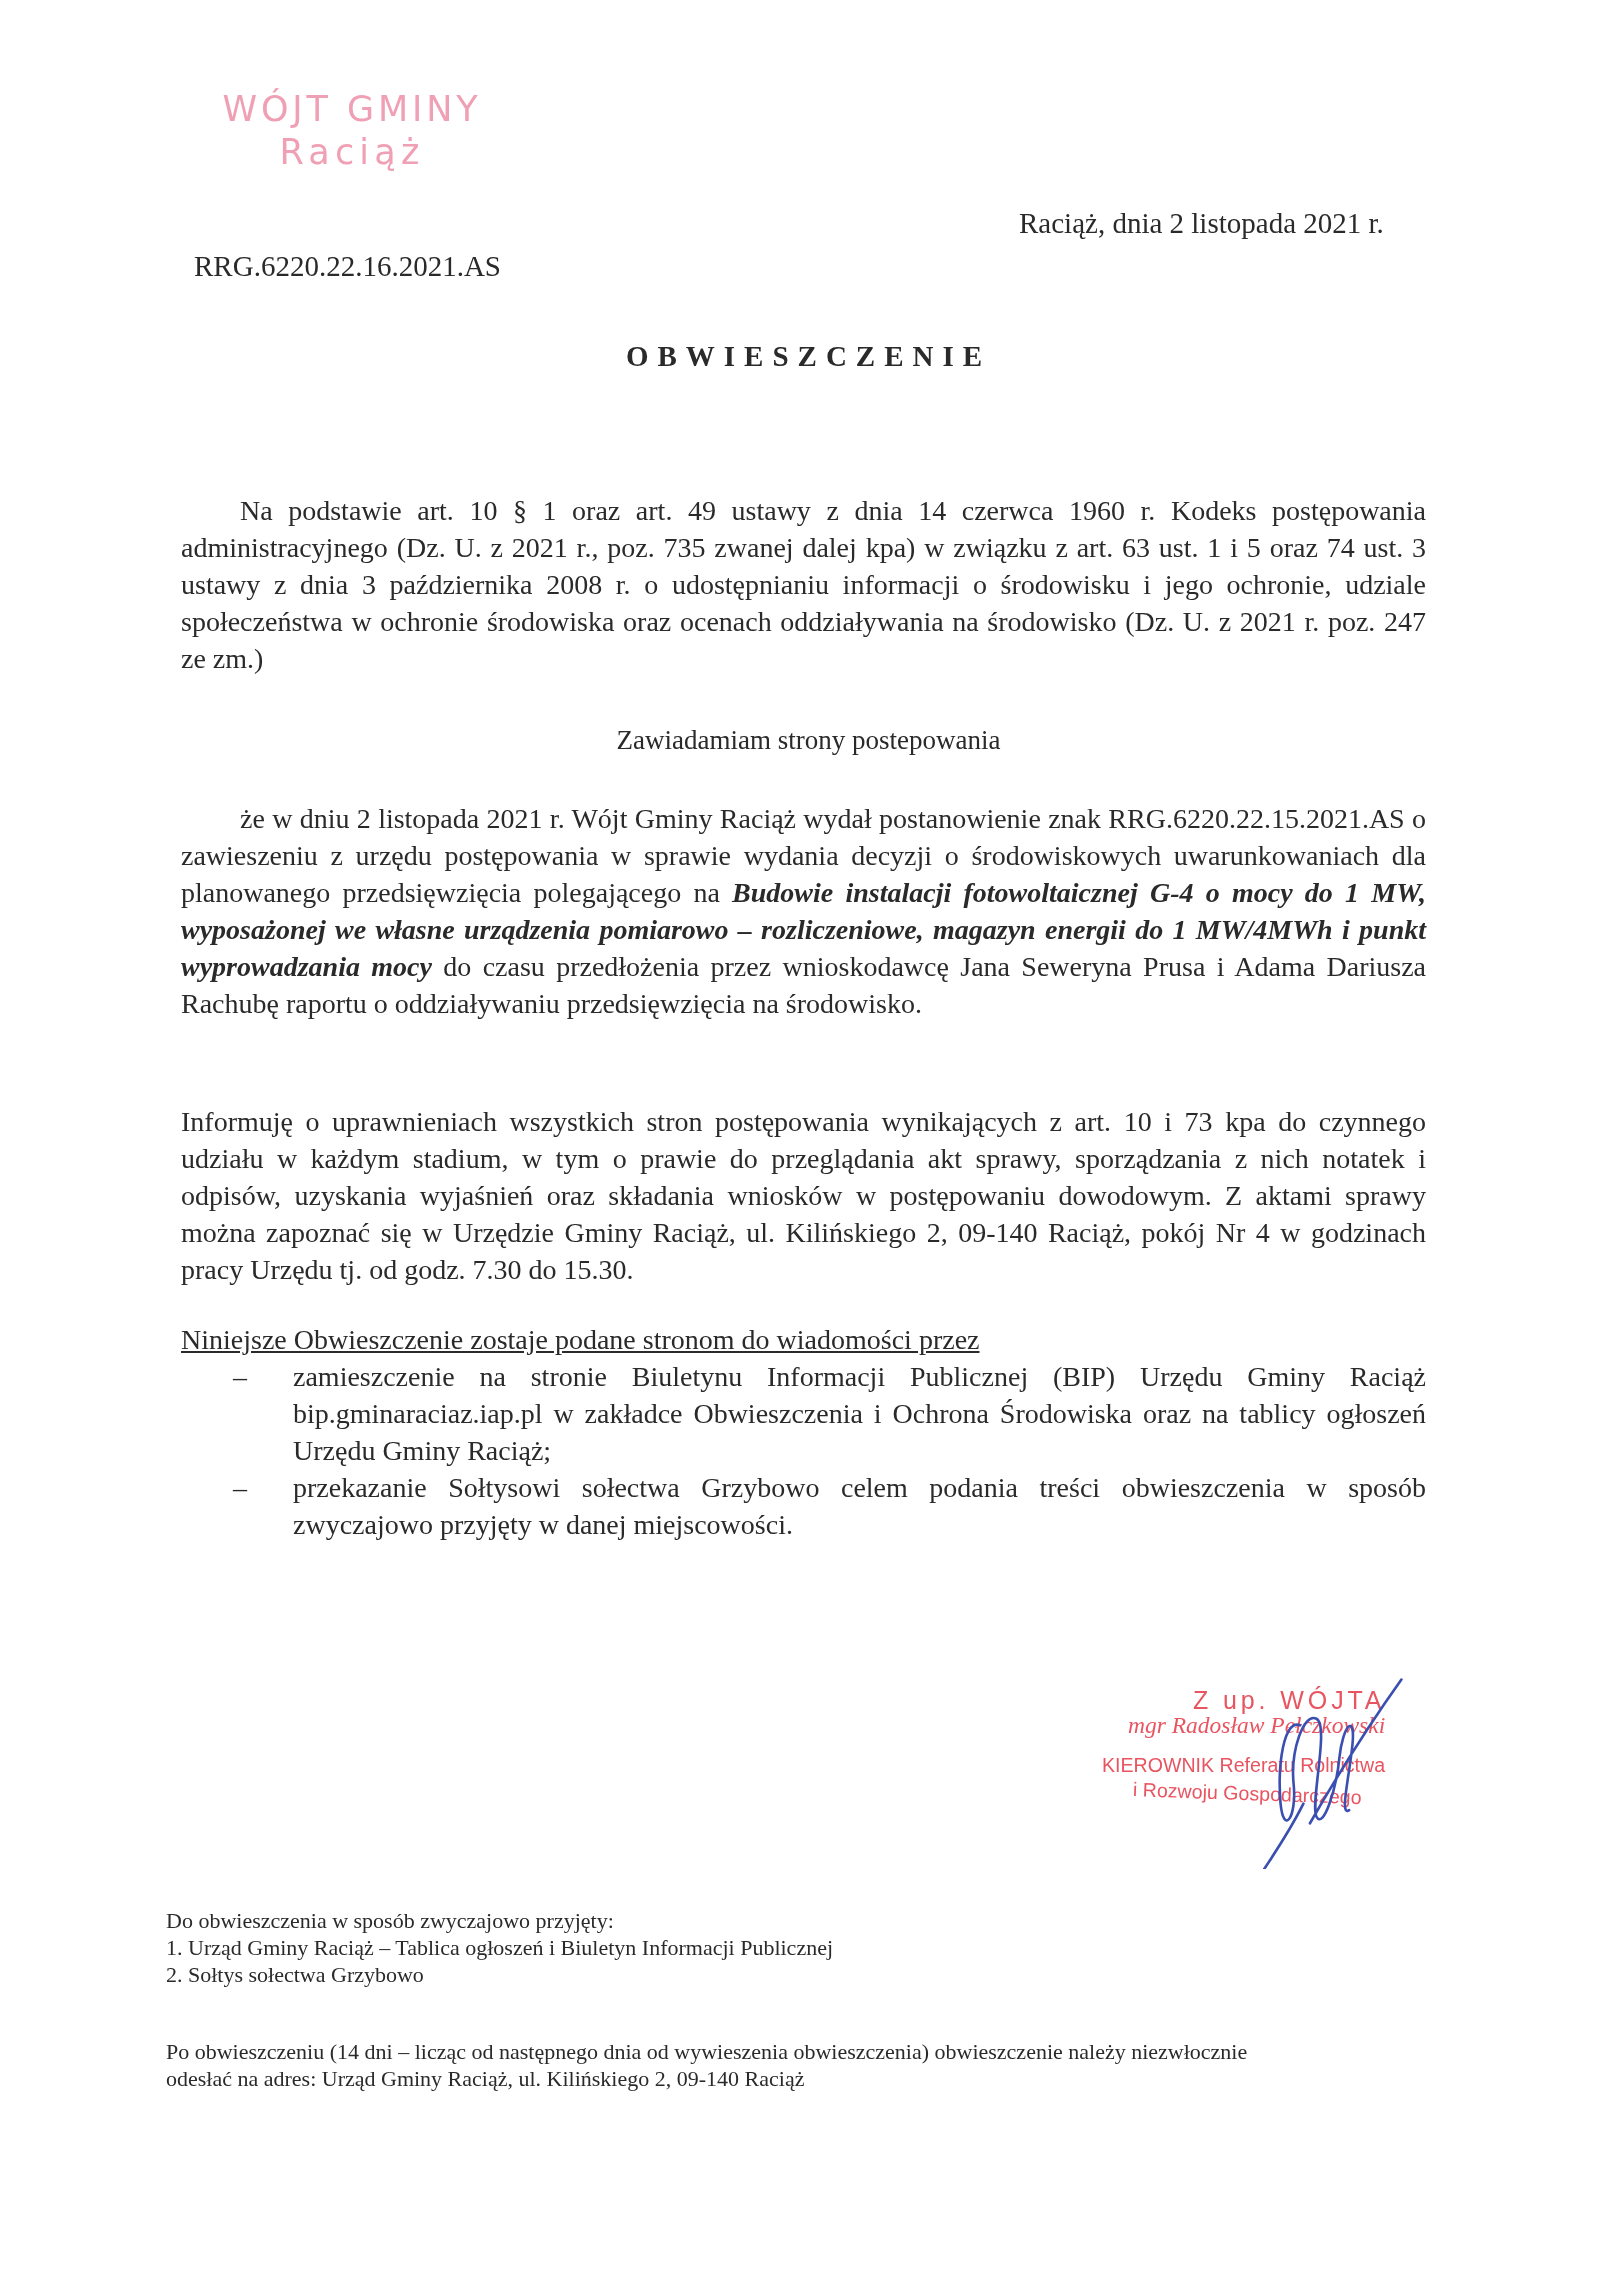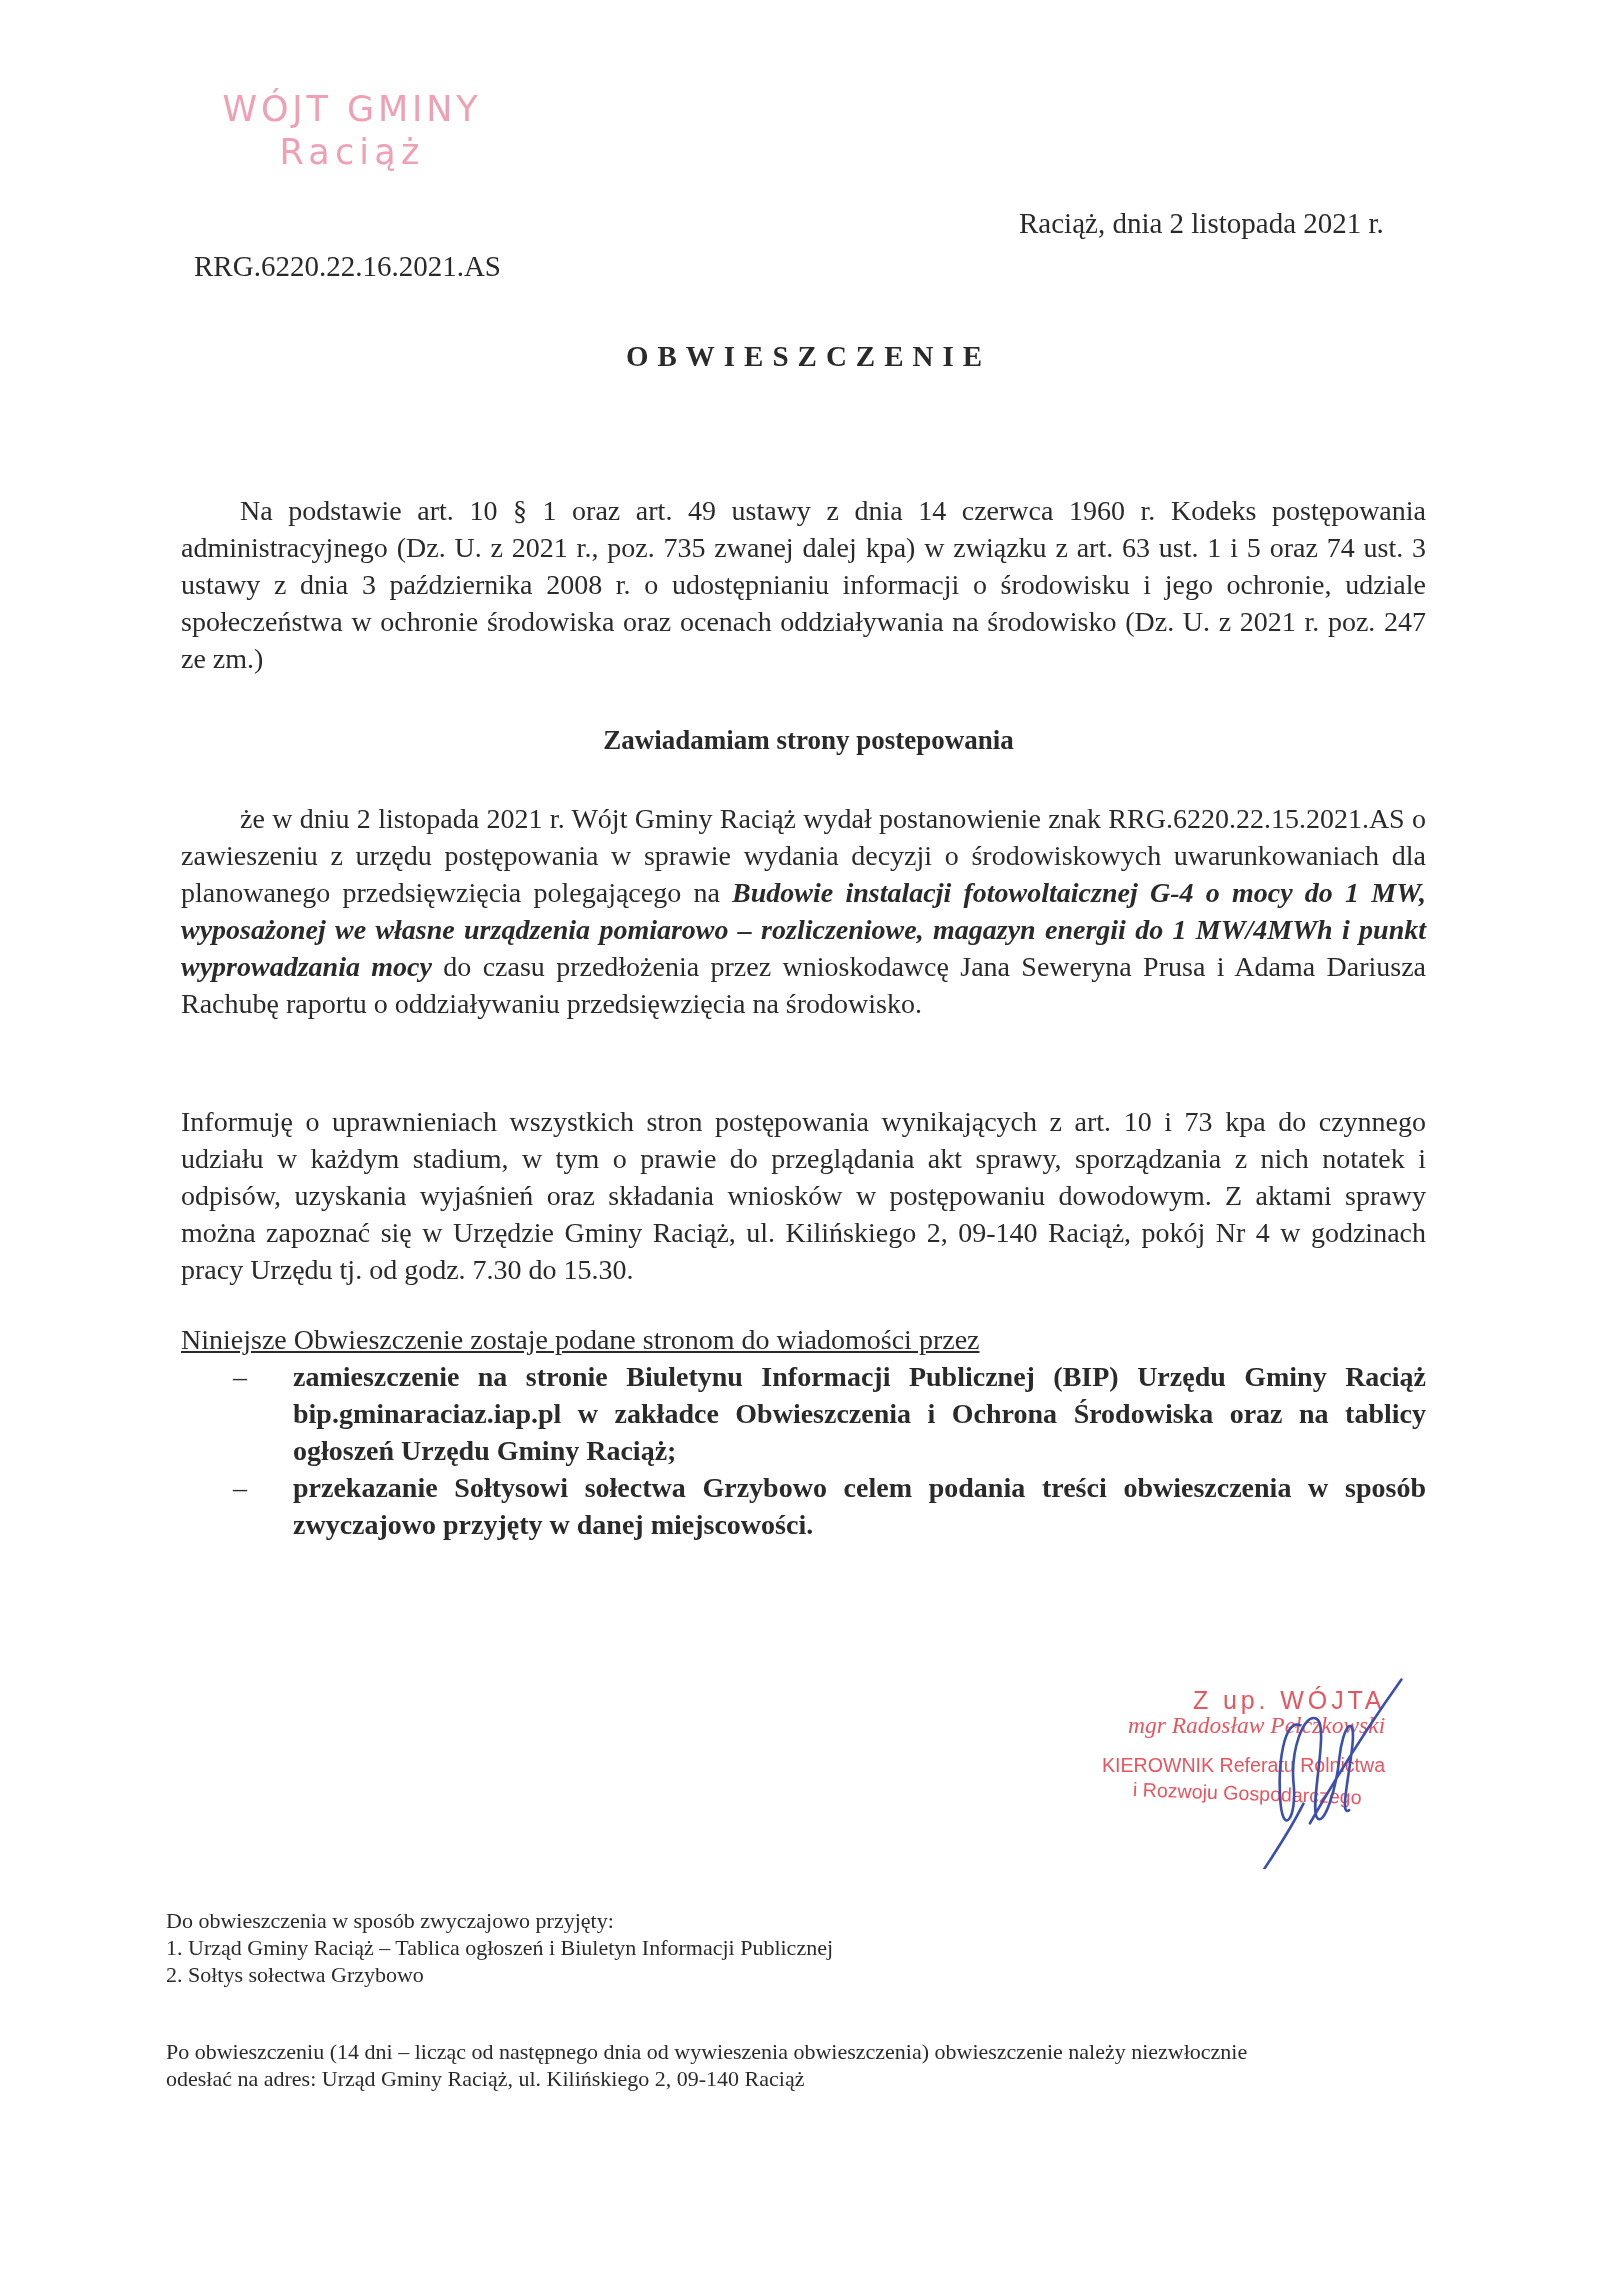--- a/index.html
+++ b/index.html
@@ -18,30 +18,30 @@
   .title { position: absolute; left: 0; width: 1617px; top: 329px; text-align: center;
            font-weight: bold; font-size: 29px; letter-spacing: 9px; }
   .subtitle { position: absolute; left: 215px; width: 1225px; top: 377px; text-align: center;
               font-weight: bold; font-size: 27px; line-height: 37px; }
 
   .para { position: absolute; left: 181px; width: 1245px; font-size: 28px; line-height: 37px;
           text-align: justify; text-align-last: left; }
   .indent { text-indent: 59px; }
   .p1 { top: 481px; }
   .p-head { position: absolute; left: 0; width: 1617px; top: 714px; text-align: center;
-            font-weight: bold; font-size: 27px; }
+            font-weight: normal; font-size: 27px; }
   .p2 { top: 789px; }
   .p3 { top: 1092px; }
   .p4 { top: 1310px; text-decoration: underline; }
   .bi { font-weight: bold; font-style: italic; }
 
   .list { position: absolute; left: 181px; width: 1245px; top: 1347px; font-size: 28px; line-height: 37px; }
   .list-item { display: flex; }
   .dash { width: 60px; padding-left: 52px; box-sizing: content-box; flex: none; }
-  .item-text { flex: 1; text-align: justify; text-align-last: left; font-weight: bold; }
+  .item-text { flex: 1; text-align: justify; text-align-last: left; }
   .p5 { top: 1577px; }
 
   .sig { position: absolute; left: 1102px; top: 1675px; width: 391px; color: #e8545f; }
   .sig .s1 { font-family: "Liberation Sans", sans-serif; font-size: 25px; letter-spacing: 3.9px; padding-left: 91px; }
   .sig .s2 { font-family: "Liberation Serif", serif; font-style: italic; font-size: 23.5px; padding-left: 26px; margin-top: -2.6px; }
   .sig .s3 { font-family: "Liberation Sans", sans-serif; font-size: 19.6px; margin-top: 14.3px; }
   .sig .s4 { font-family: "Liberation Sans", sans-serif; font-size: 19.6px; padding-left: 31px; transform: rotate(2deg); transform-origin: left; }
   .signature-svg { position: absolute; left: 1225px; top: 1662px; width: 183px; height: 196px; }
 
   .footer { position: absolute; left: 166px; font-size: 22px; line-height: 27px; width: 1108px; }

